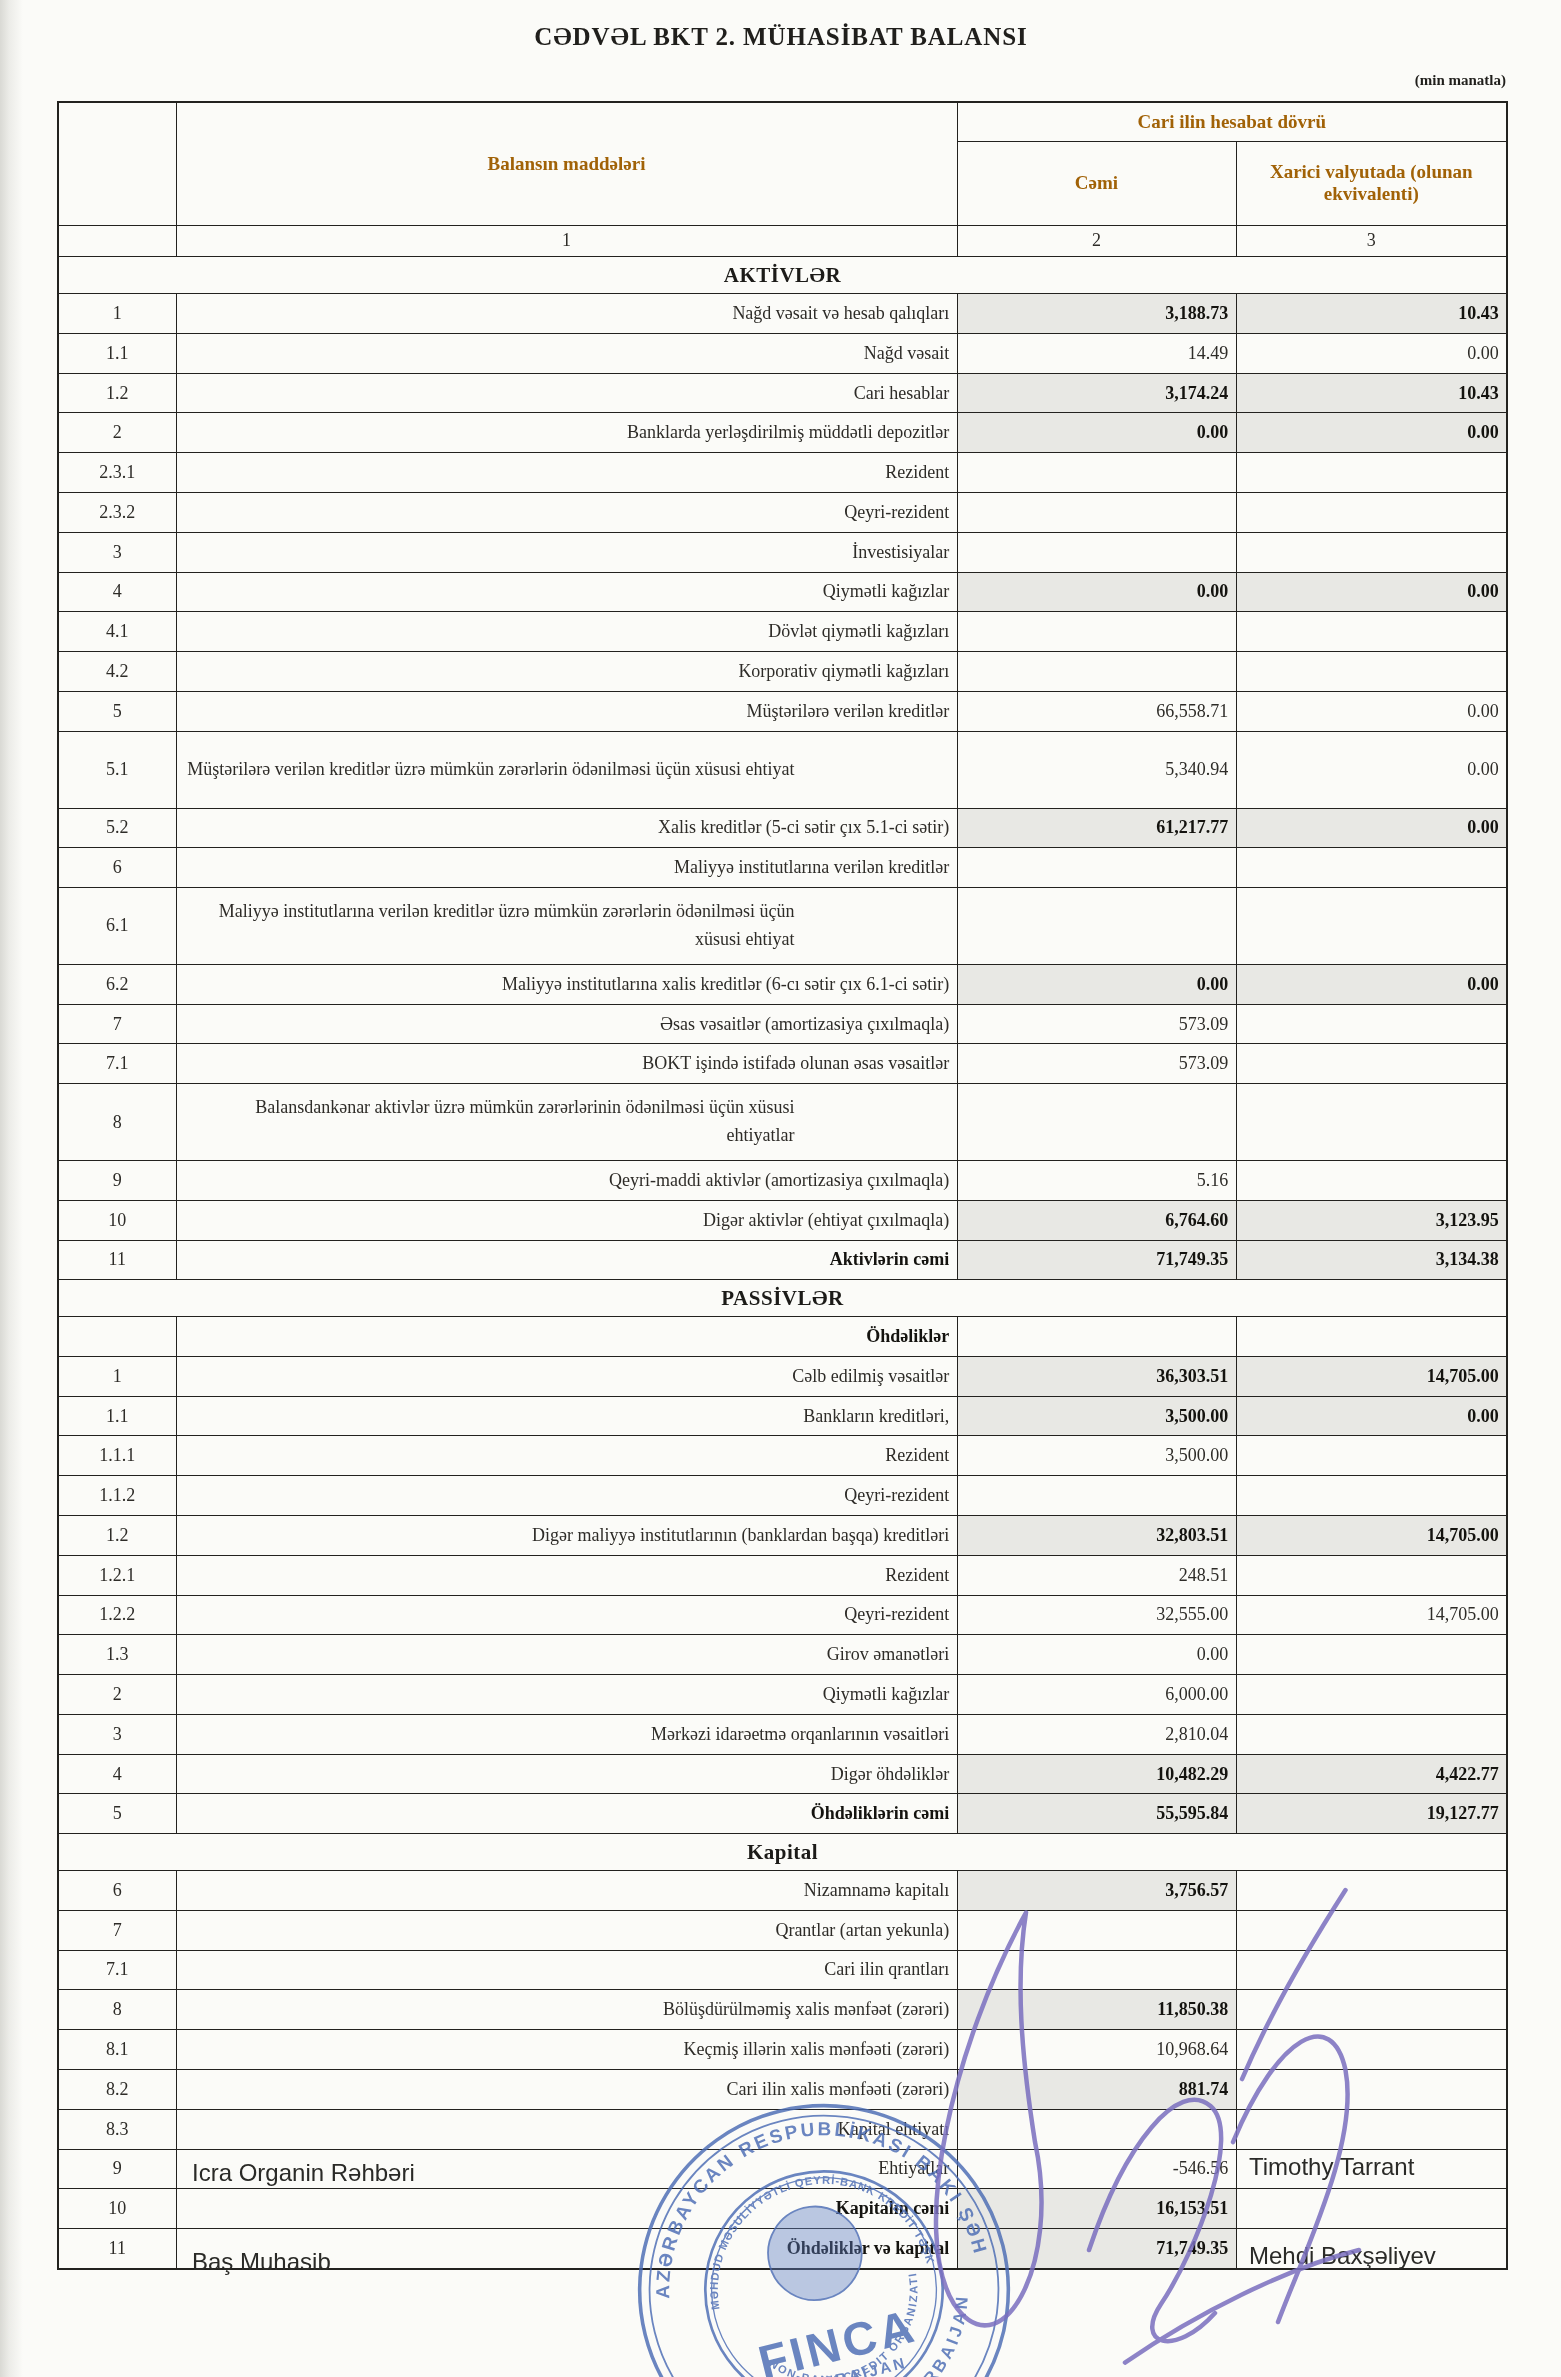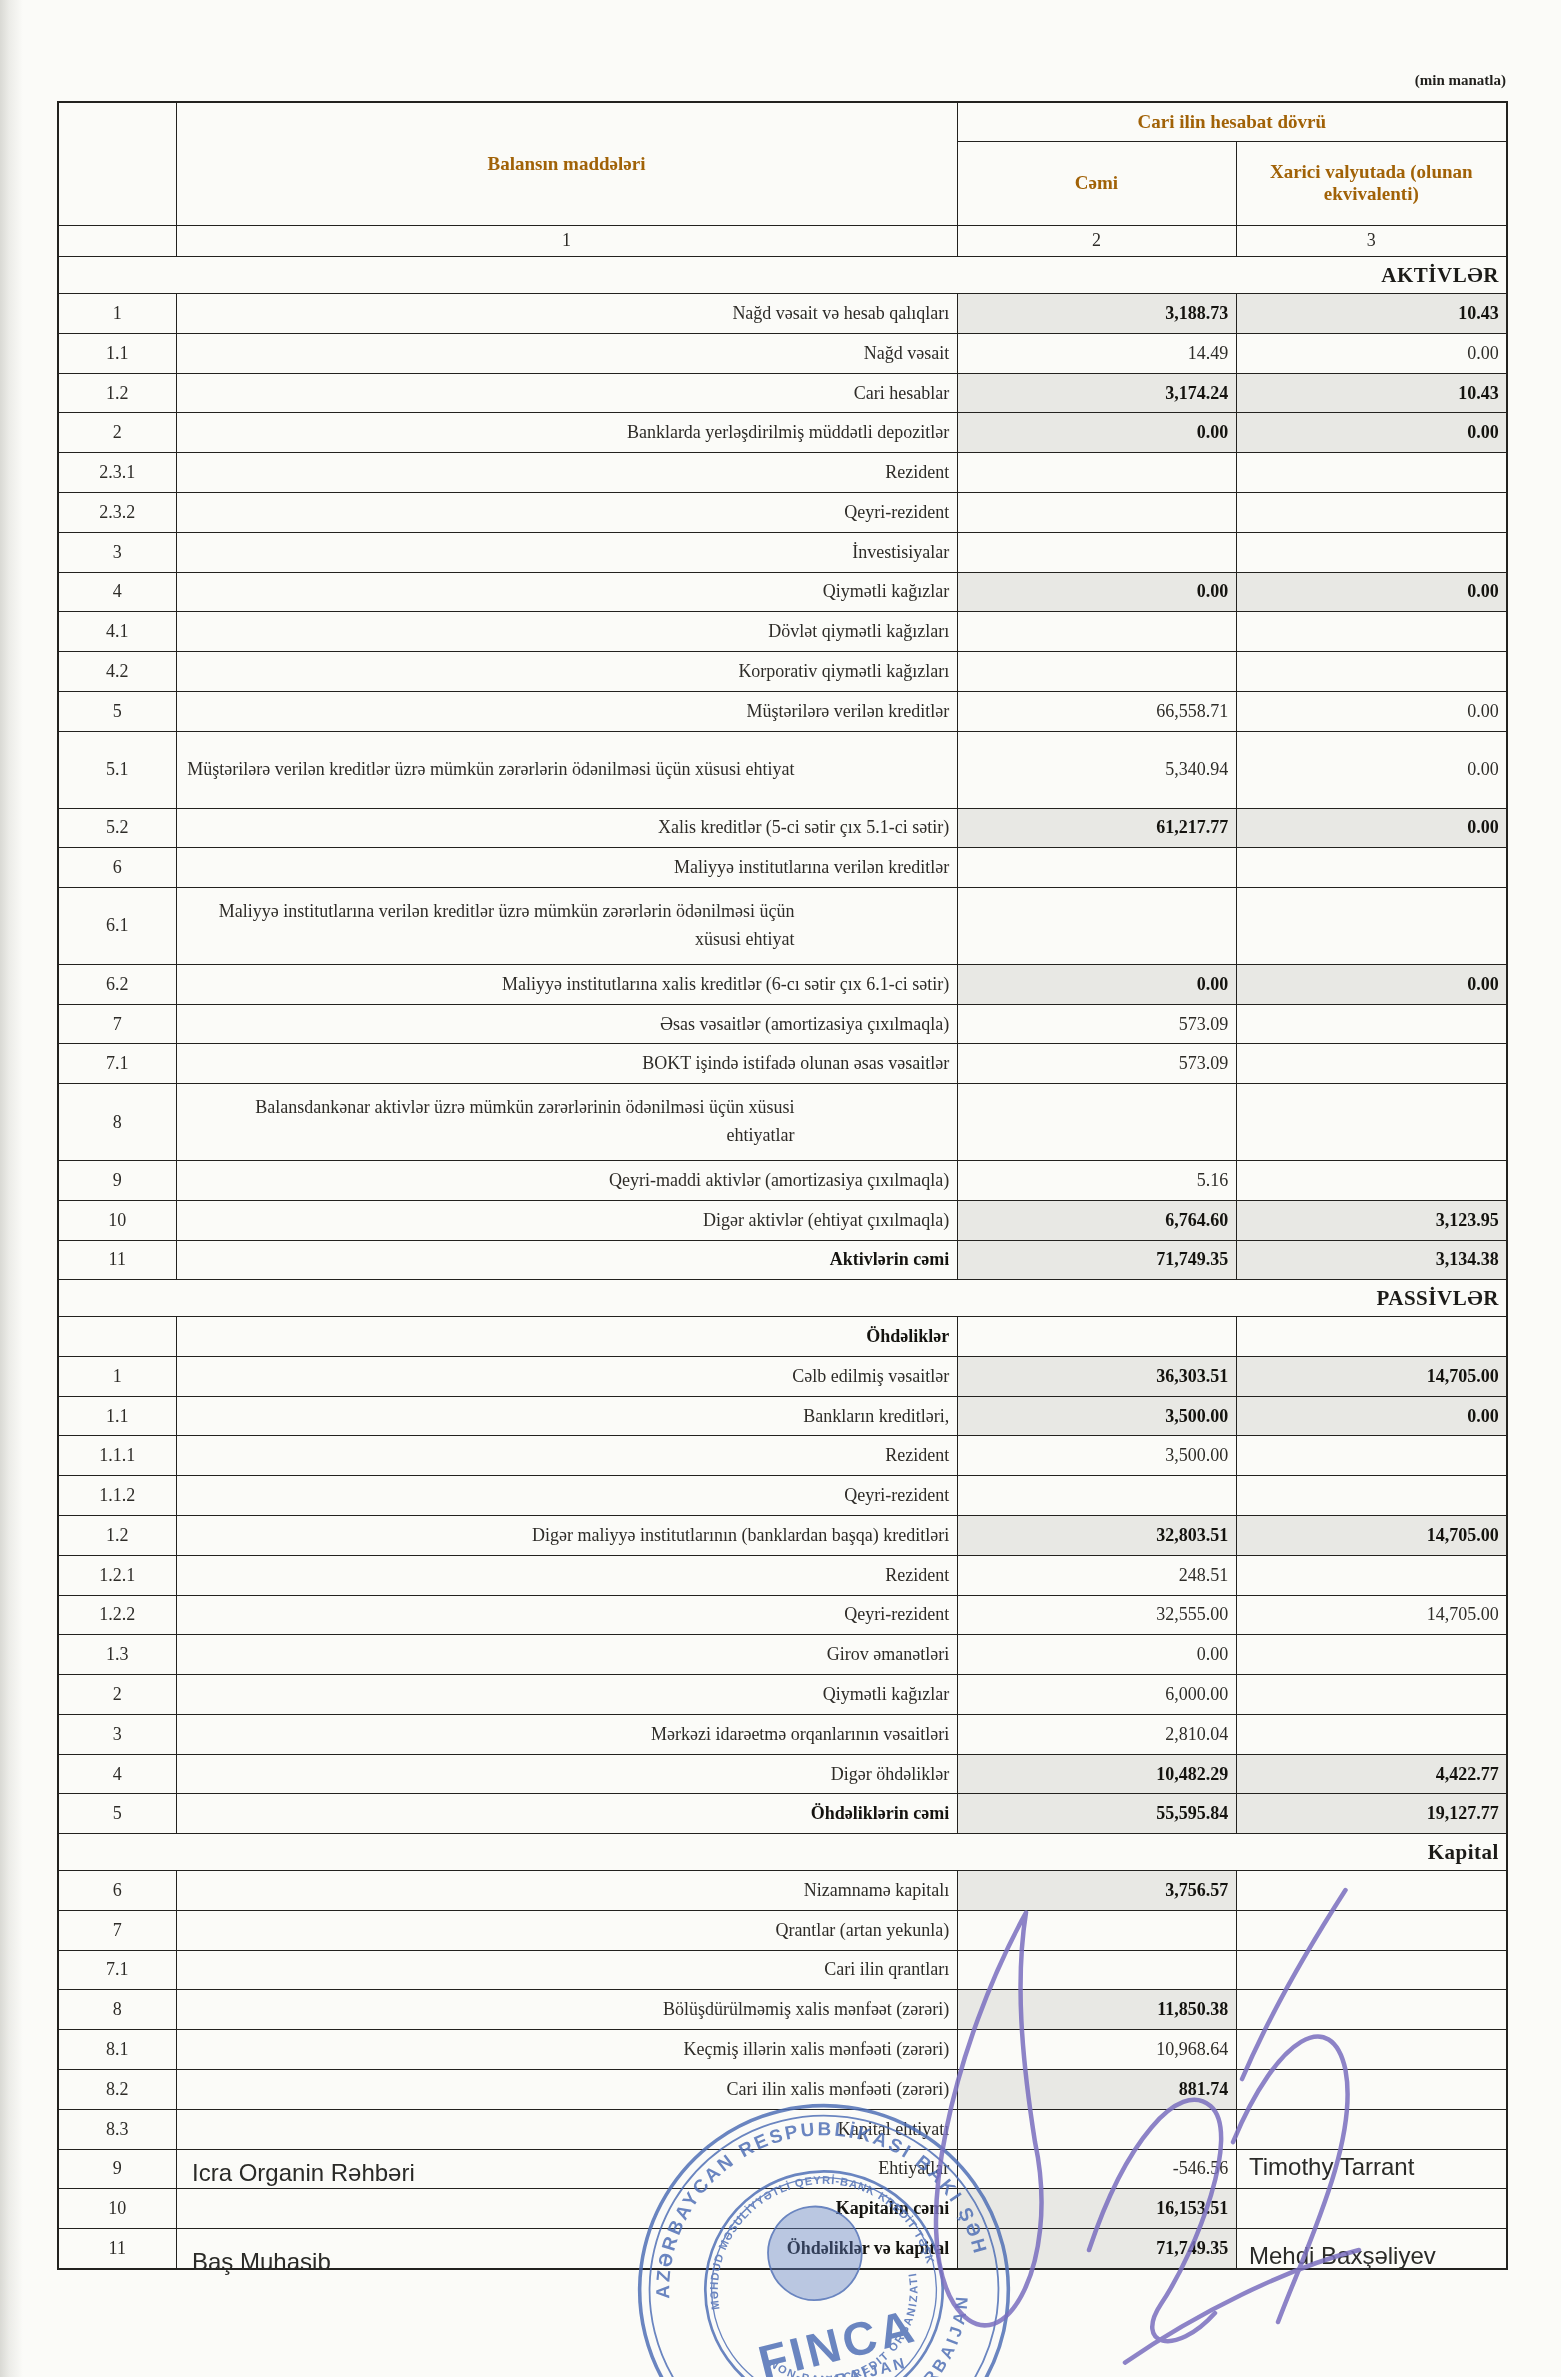--- a/index.html
+++ b/index.html
@@ -34,21 +34,21 @@
     border-collapse:collapse;table-layout:fixed;
     font-size:18px;color:var(--ink);
   }
   table.balance td{
     border:1.8px solid var(--line);
     padding:0.9px 7.2px;vertical-align:middle;overflow:hidden;
   }
   table.balance{border:2.7px solid var(--line);}
   td.hcell{text-align:center;font-weight:bold;font-size:19px;color:#a16207;}
   tr.hnum td{height:29px;text-align:center;font-size:18px;}
-  tr.sec td{height:34px;text-align:right;font-weight:bold;font-size:21px;letter-spacing:0.5px;color:#1c1b18;}
+  tr.sec td{height:34px;text-align:center;font-weight:bold;font-size:21px;letter-spacing:0.5px;color:#1c1b18;}
   tr.r td{height:37px;}
   tr.r.tall td{height:74px;}
   td.num{text-align:center;font-size:18px;}
   td.label{text-align:right;padding-left:10.8px;}
   tr.tall td.label{padding-right:162px;line-height:1.55;}
   td.lb{font-weight:bold;color:var(--ink-bold);margin-left:35px;}
   td.val{text-align:right;padding-right:9px;font-size:18px;}
   td.b{font-weight:bold;background:var(--cell-gray);color:var(--ink-bold);}
   .footer-label{
     position:absolute;font-family:"Liberation Sans","DejaVu Sans",sans-serif;
@@ -57,20 +57,21 @@
   .stamp-wrap{position:absolute;left:628px;top:2094px;width:392px;height:392px;transform:rotate(-14deg);opacity:.82;}
   .sig-wrap{position:absolute;left:855px;top:1872px;width:558px;height:505px;}
   .sig-wrap svg,.stamp-wrap svg{display:block;}
 </style>
 </head>
 <body>
 
 <div class="page">
   <div class="scan-edge"></div>
 
+  <div class="doc-title">CƏDVƏL BKT 2. MÜHASİBAT BALANSI</div>
   <div class="unit-note">(min manatla)</div>
 
   <table class="balance">
     <colgroup>
       <col style="width:118px">
         <col style="width:781px">
         <col style="width:279px">
         <col style="width:271px">
     </colgroup>
     <tbody id="tb">

